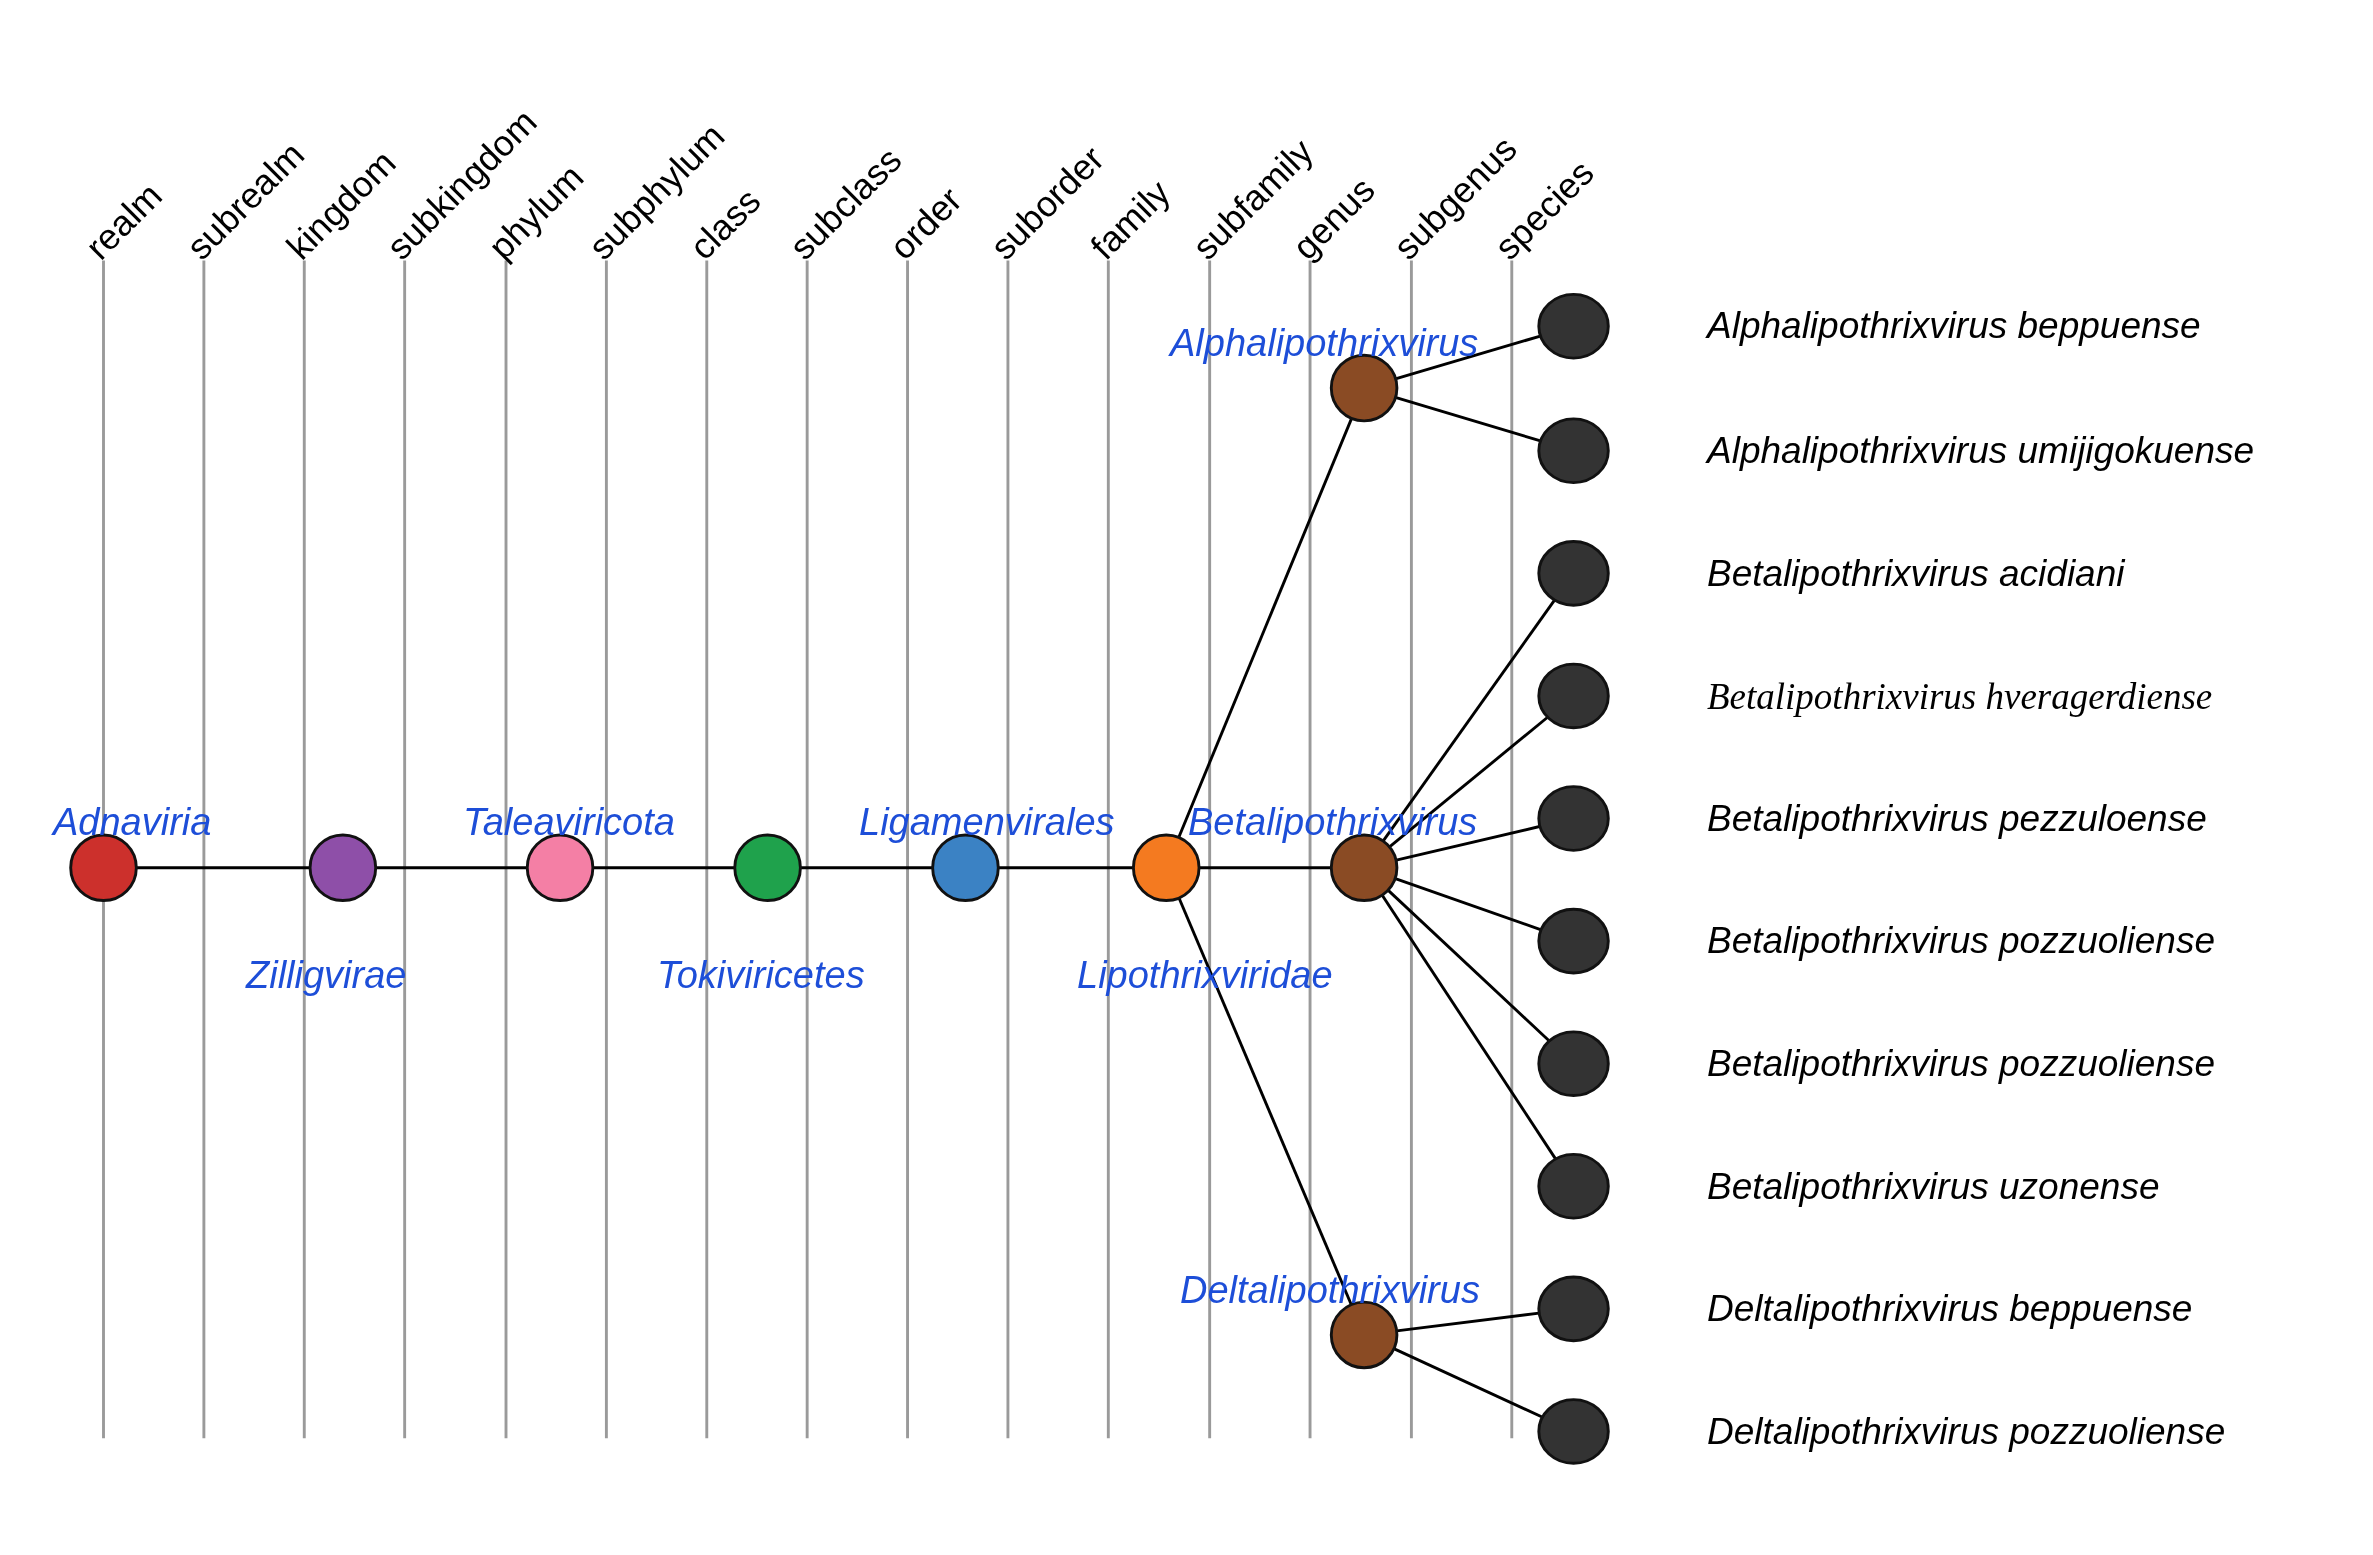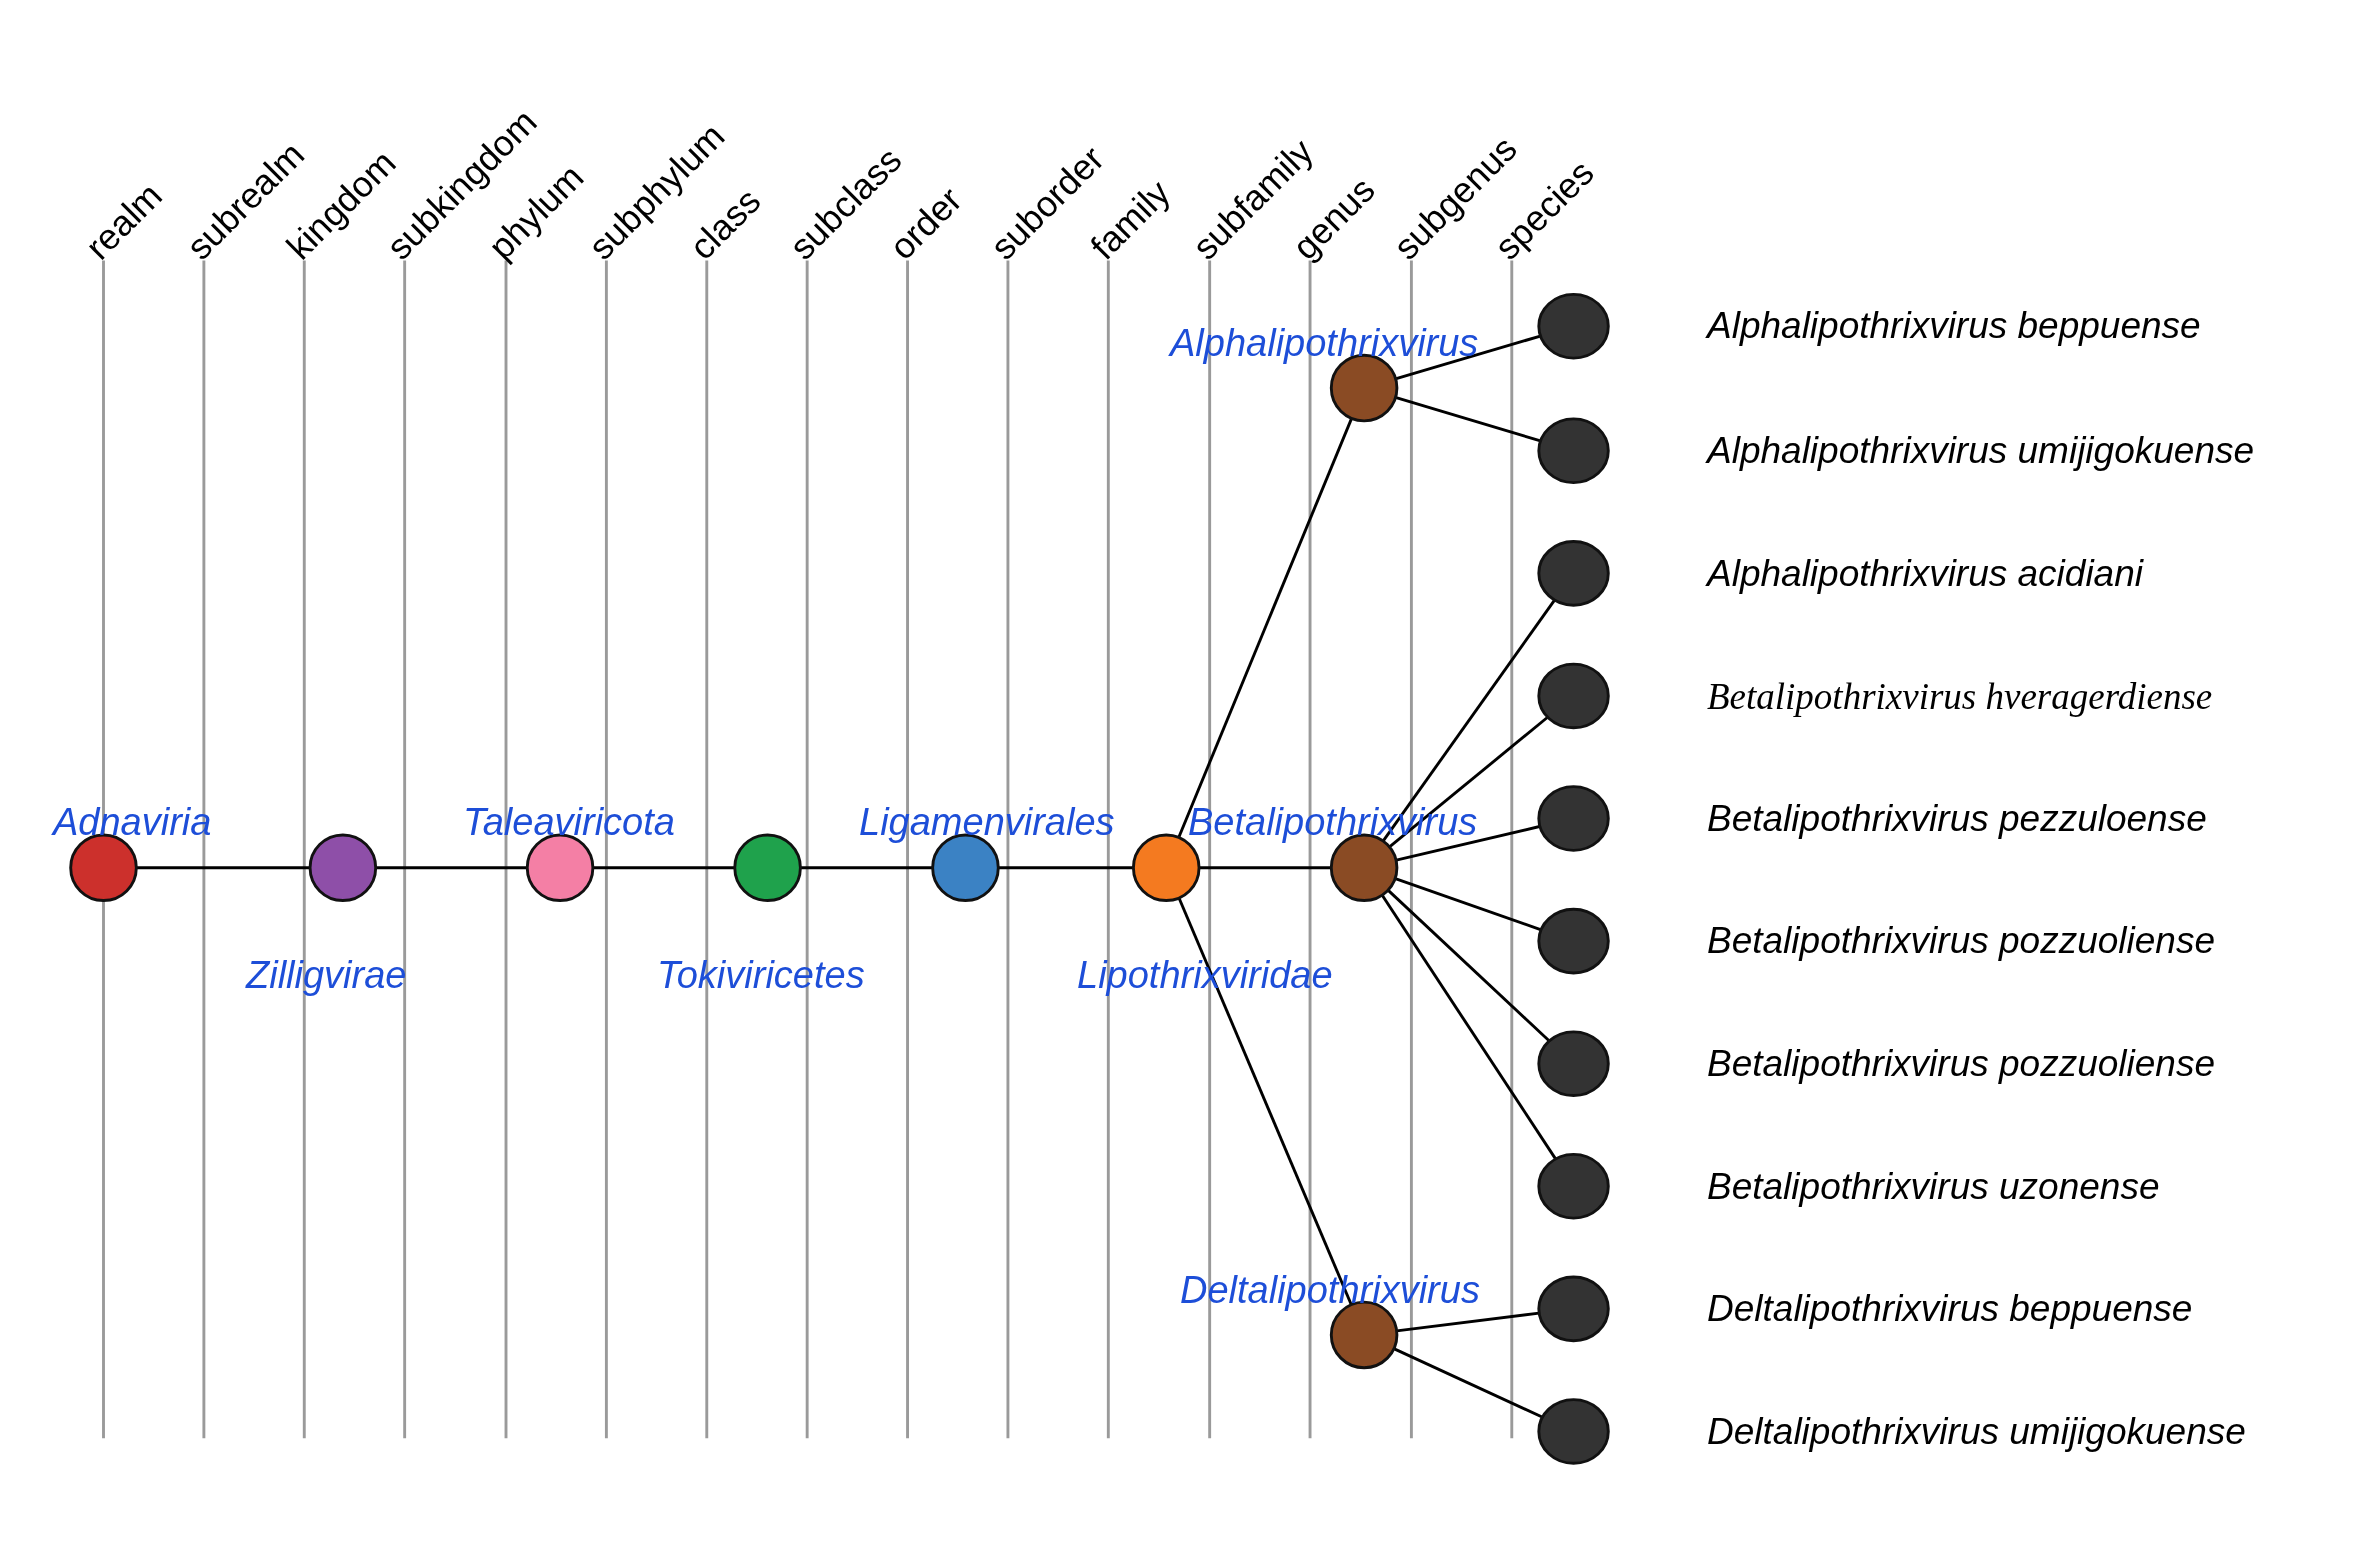--- a/index.html
+++ b/index.html
@@ -124,23 +124,23 @@
       <div class="taxon-label" style="left: 657px; top: 954px;">Tokiviricetes</div>
       <div class="taxon-label" style="left: 859px; top: 801px;">Ligamenvirales</div>
       <div class="taxon-label" style="left: 1077px; top: 954px;">Lipothrixviridae</div>
       <div class="taxon-label" style="left: 1170px; top: 322px;">Alphalipothrixvirus</div>
       <div class="taxon-label" style="left: 1188px; top: 801px;">Betalipothrixvirus</div>
       <div class="taxon-label" style="left: 1180px; top: 1269px;">Deltalipothrixvirus</div>
     </div>
   <div id="species-labels">
       <div class="species-label" style="top: 326px;">Alphalipothrixvirus beppuense</div>
       <div class="species-label" style="top: 451px;">Alphalipothrixvirus umijigokuense</div>
-      <div class="species-label" style="top: 574px;">Alphalipothrixvirus acidiani</div>
+      <div class="species-label" style="top: 574px;">Betalipothrixvirus acidiani</div>
       <div class="species-label" style="top: 696px; font-family: Liberation Serif, serif;">Betalipothrixvirus hveragerdiense</div>
       <div class="species-label" style="top: 819px;">Betalipothrixvirus pezzuloense</div>
       <div class="species-label" style="top: 941px;">Betalipothrixvirus pozzuoliense</div>
       <div class="species-label" style="top: 1064px;">Betalipothrixvirus pozzuoliense</div>
       <div class="species-label" style="top: 1187px;">Betalipothrixvirus uzonense</div>
       <div class="species-label" style="top: 1309px;">Deltalipothrixvirus beppuense</div>
-      <div class="species-label" style="top: 1432px;">Deltalipothrixvirus umijigokuense</div>
+      <div class="species-label" style="top: 1432px;">Deltalipothrixvirus pozzuoliense</div>
     </div>
 </div>
 
 
 </body></html>

